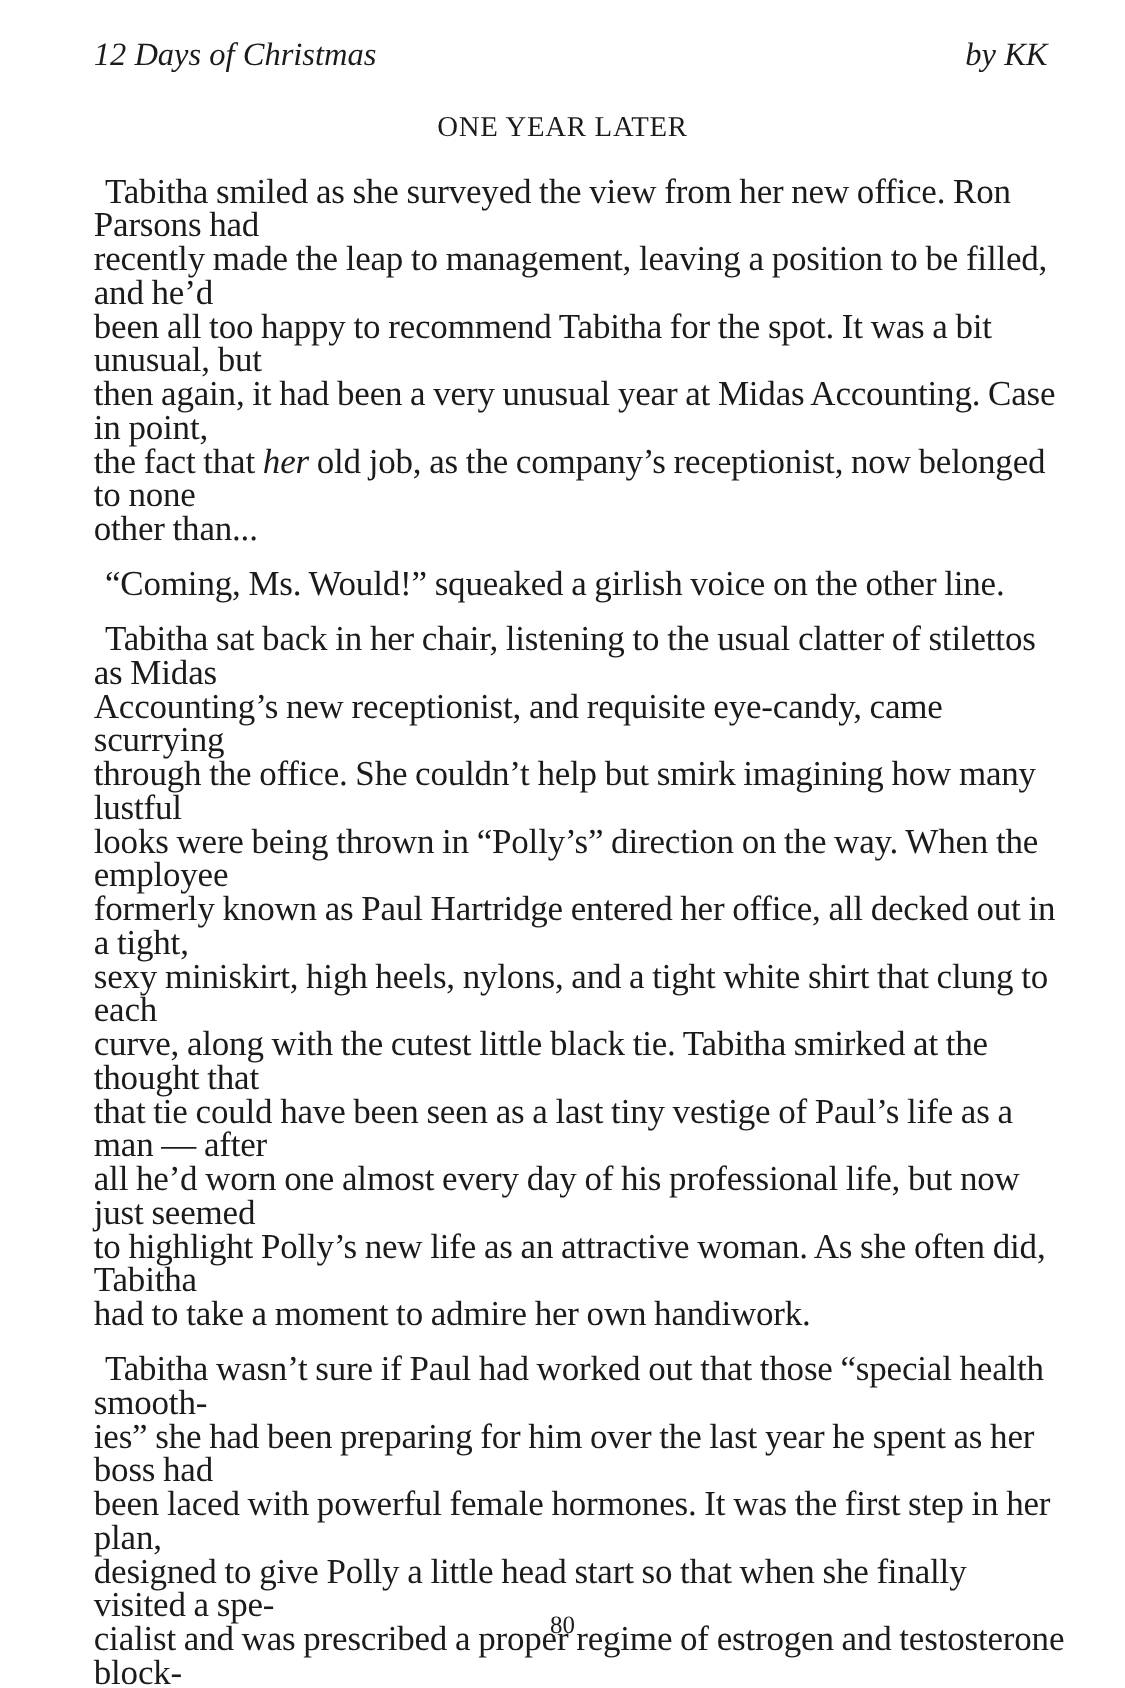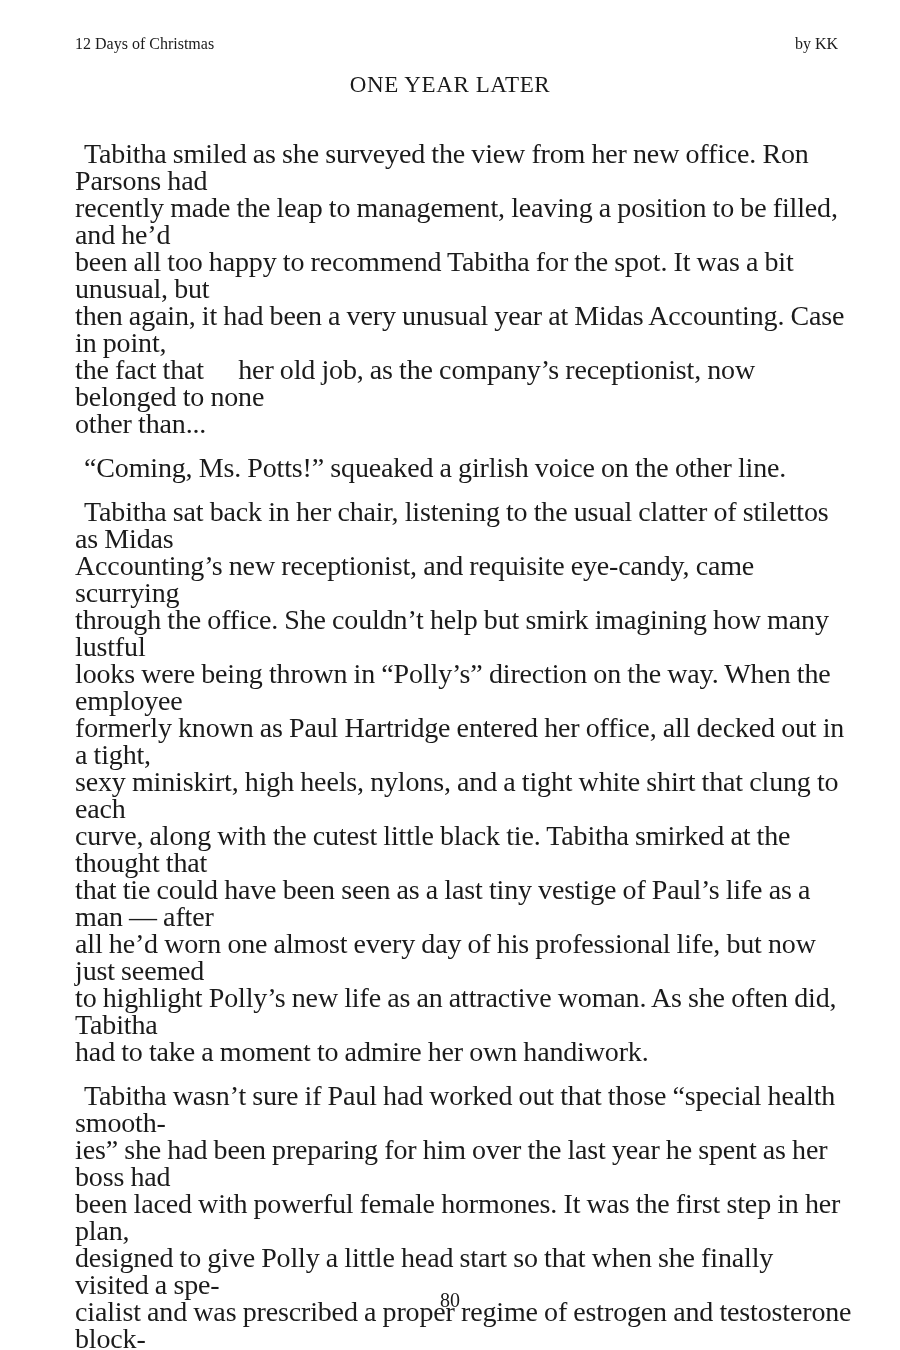--- a/index.html
+++ b/index.html
@@ -16,29 +16,30 @@
     font-family: "Liberation Serif", serif;
     overflow: hidden;
   }
   .header {
     position: absolute;
     top: 31px;
     left: 75px;
     right: 62px;
     display: flex;
     justify-content: space-between;
-    font-size: 16px;
+    font-style: italic;
+    font-size: 26px;
     line-height: 26px;
   }
   .chapter-title {
     position: absolute;
     top: 72px;
     left: 0;
     right: 0;
-    margin: 0;
+    margin: 17px;
     text-align: center;
     font-size: 23px;
     font-weight: normal;
     letter-spacing: 0.6px;
     line-height: 26px;
   }
   .content {
     position: absolute;
     top: 140px;
     left: 75px;
@@ -47,21 +48,21 @@
   .para {
     margin: 0 0 17px 0;
     font-size: 28px;
     line-height: 27px;
     white-space: pre-line;
     text-indent: 9px;
     letter-spacing: -0.15px;
     word-spacing: -0.6px;
   }
   .para .it {
-    margin-left: 28px;
+    font-style: italic;
   }
   .footer {
     position: absolute;
     top: 1288px;
     left: 0;
     right: 0;
     text-align: center;
     font-size: 20px;
     line-height: 24px;
   }
@@ -81,21 +82,21 @@
   <div class="content">
 
     <p class="para"><span>Tabitha smiled as she surveyed the view from her new office. Ron Parsons had
 recently made the leap to management, leaving a position to be filled, and he’d
 been all too happy to recommend Tabitha for the spot. It was a bit unusual, but
 then again, it had been a very unusual year at Midas Accounting. Case in point,
 the fact that </span><span class="it">her</span><span> old job, as the company’s receptionist, now belonged to none
 other than...</span></p>
 
 
-    <p class="para">“Coming, Ms. Potts!” squeaked a girlish voice on the other line.</p>
+    <p class="para">“Coming, Ms. Would!” squeaked a girlish voice on the other line.</p>
 
     <p class="para">Tabitha sat back in her chair, listening to the usual clatter of stilettos as Midas
 Accounting’s new receptionist, and requisite eye-candy, came scurrying
 through the office. She couldn’t help but smirk imagining how many lustful
 looks were being thrown in “Polly’s” direction on the way. When the employee
 formerly known as Paul Hartridge entered her office, all decked out in a tight,
 sexy miniskirt, high heels, nylons, and a tight white shirt that clung to each
 curve, along with the cutest little black tie. Tabitha smirked at the thought that
 that tie could have been seen as a last tiny vestige of Paul’s life as a man — after
 all he’d worn one almost every day of his professional life, but now just seemed

